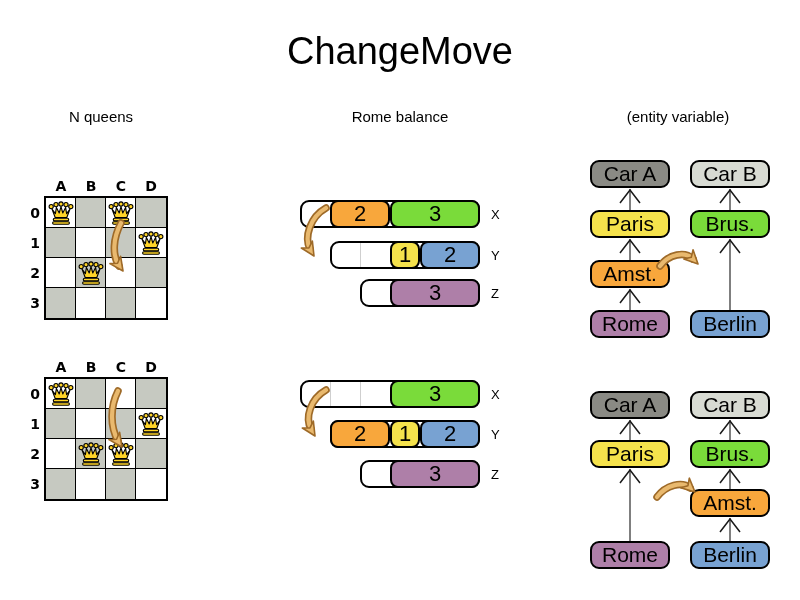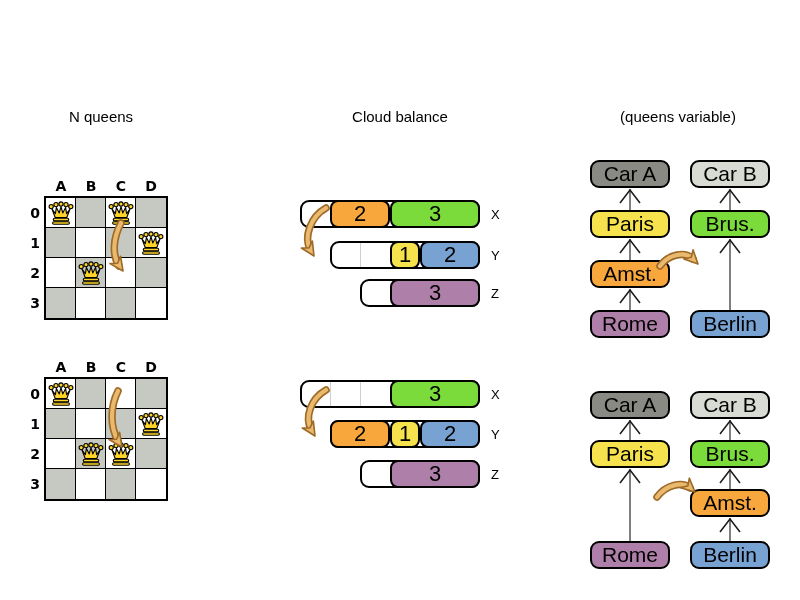--- a/index.html
+++ b/index.html
@@ -25,25 +25,26 @@
   .bar-label{position:absolute;font-size:13px}
   .vr-box{position:absolute;width:80px;height:28px;display:flex;align-items:center;
           justify-content:center;border:2px solid #000;border-radius:9px;font-size:21px}
   #overlay{position:absolute;left:0;top:0;pointer-events:none;z-index:5}
   .queen{display:block}
 </style>
 </head>
 <body>
 
 <div id="canvas">
+  <div class="title">ChangeMove</div>
 
   <div class="sec-title" style="left:1px;top:107px;width:200px">N queens</div>
-  <div class="sec-title" style="left:300px;top:107px;width:200px">Cloud balance</div>
+  <div class="sec-title" style="left:300px;top:107px;width:200px">Rome balance</div>
   <div class="sec-title" style="left:578px;top:107px;width:200px">
-    <div>(queens variable)</div>
+    <div>(entity variable)</div>
   </div>
 
   <svg id="overlay" width="800" height="600" viewBox="0 0 800 600">
       <line x1="630" y1="289" x2="630" y2="310" stroke="#7f7f7f" stroke-width="2"></line>
       <path d="M620,303 L630,290 L640,303" fill="none" stroke="#1a1a1a" stroke-width="1.5"></path>
       <line x1="630" y1="239" x2="630" y2="260" stroke="#7f7f7f" stroke-width="2"></line>
       <path d="M620,253 L630,240 L640,253" fill="none" stroke="#1a1a1a" stroke-width="1.5"></path>
       <line x1="630" y1="189" x2="630" y2="210" stroke="#7f7f7f" stroke-width="2"></line>
       <path d="M620,203 L630,190 L640,203" fill="none" stroke="#1a1a1a" stroke-width="1.5"></path>
       <line x1="730" y1="239" x2="730" y2="310" stroke="#7f7f7f" stroke-width="2"></line>

